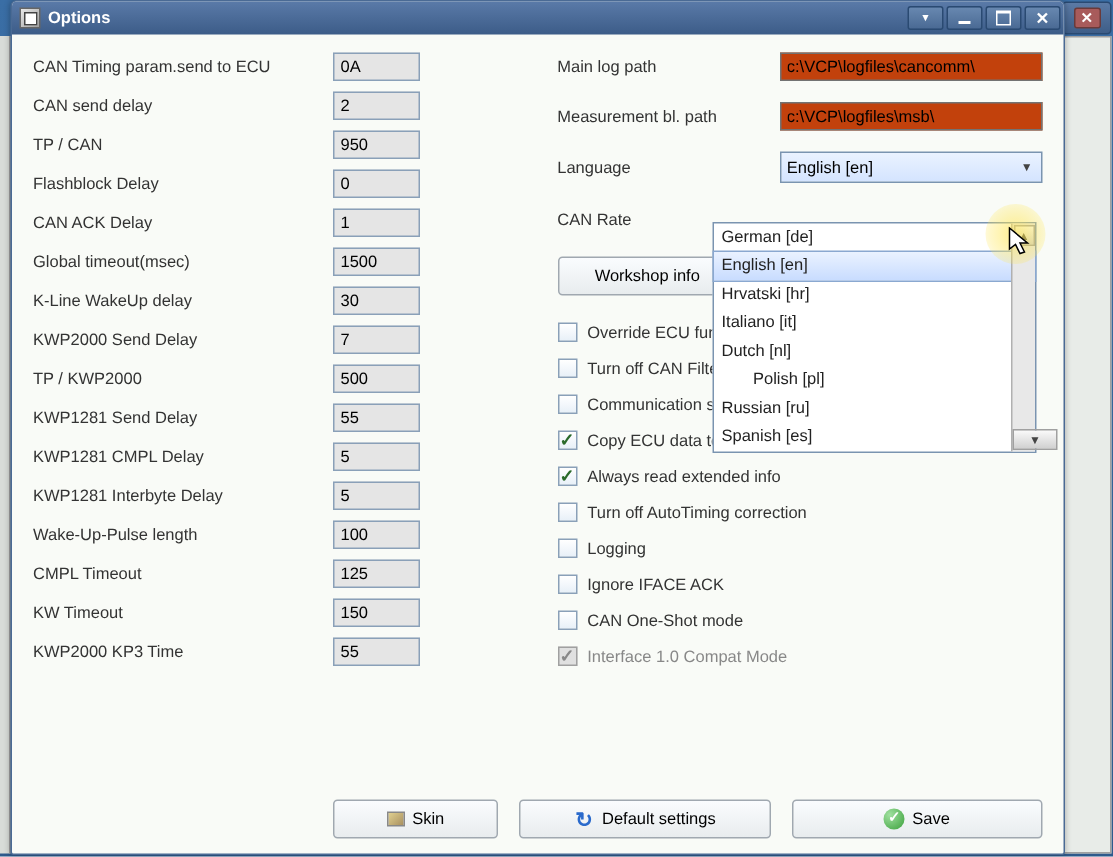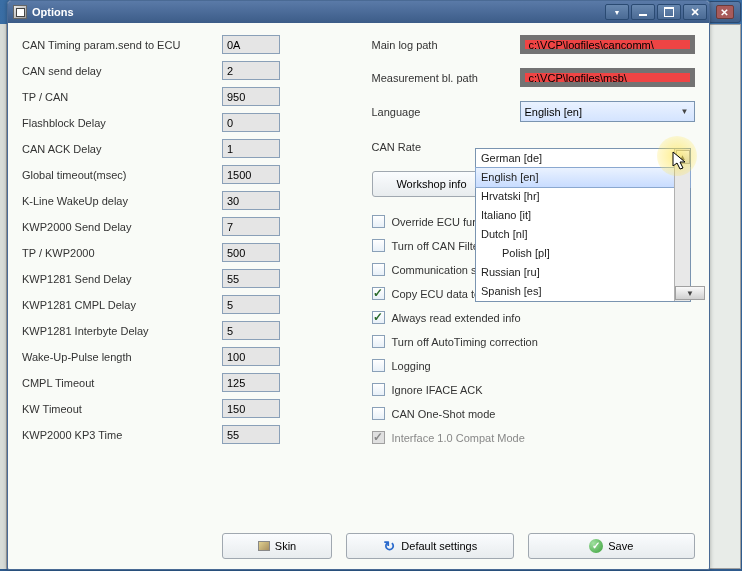--- a/index.html
+++ b/index.html
@@ -32,21 +32,21 @@
   .col { flex: 1; }
 
   
   .lrow { display: flex; align-items: center; margin-bottom: 7px; }
   .lrow label { width: 200px; color: #333; }
   .lrow input { width: 58px; height: 19px; border: 1px solid #8aa0b8; background: #e5e5e5; padding: 0 4px; }
 
   
   .prow { display: flex; align-items: center; margin-bottom: 14px; }
   .prow label { width: 148px; color: #333; }
-  .prow input { flex: 1; height: 19px; border: 5px solid #737373; background: #ef4444; padding: 0 4px; }
+  .prow input { flex: 1; height: 19px; border: 1px solid #737373; background: #c2410c; padding: 0 4px; }
 
   .srow { display: flex; align-items: center; margin-bottom: 14px; }
   .srow label { width: 148px; color: #333; }
   .select { flex: 1; height: 21px; border: 1px solid #7a94b0; background: linear-gradient(to bottom, #eaf2ff, #d4e4ff); display: flex; align-items: center; padding: 0 4px; position: relative; cursor: pointer; }
   .select .sel-arrow { position: absolute; right: 2px; top: 2px; width: 15px; height: 15px; display: flex; align-items: center; justify-content: center; color: #444; font-size: 8px; }
 
   
   .dropdown { position: absolute; left: 467px; top: 125px; width: 216px; border: 1px solid #7a94b0; background: #fff; z-index: 100; }
   .dropdown-item { padding: 2px 5px; color: #222; cursor: pointer; line-height: 15px; }
   .dropdown-item.sel { background: linear-gradient(to bottom, #eaf2ff, #c8dcff); border: 1px solid #8aa8d0; margin: -1px; }

